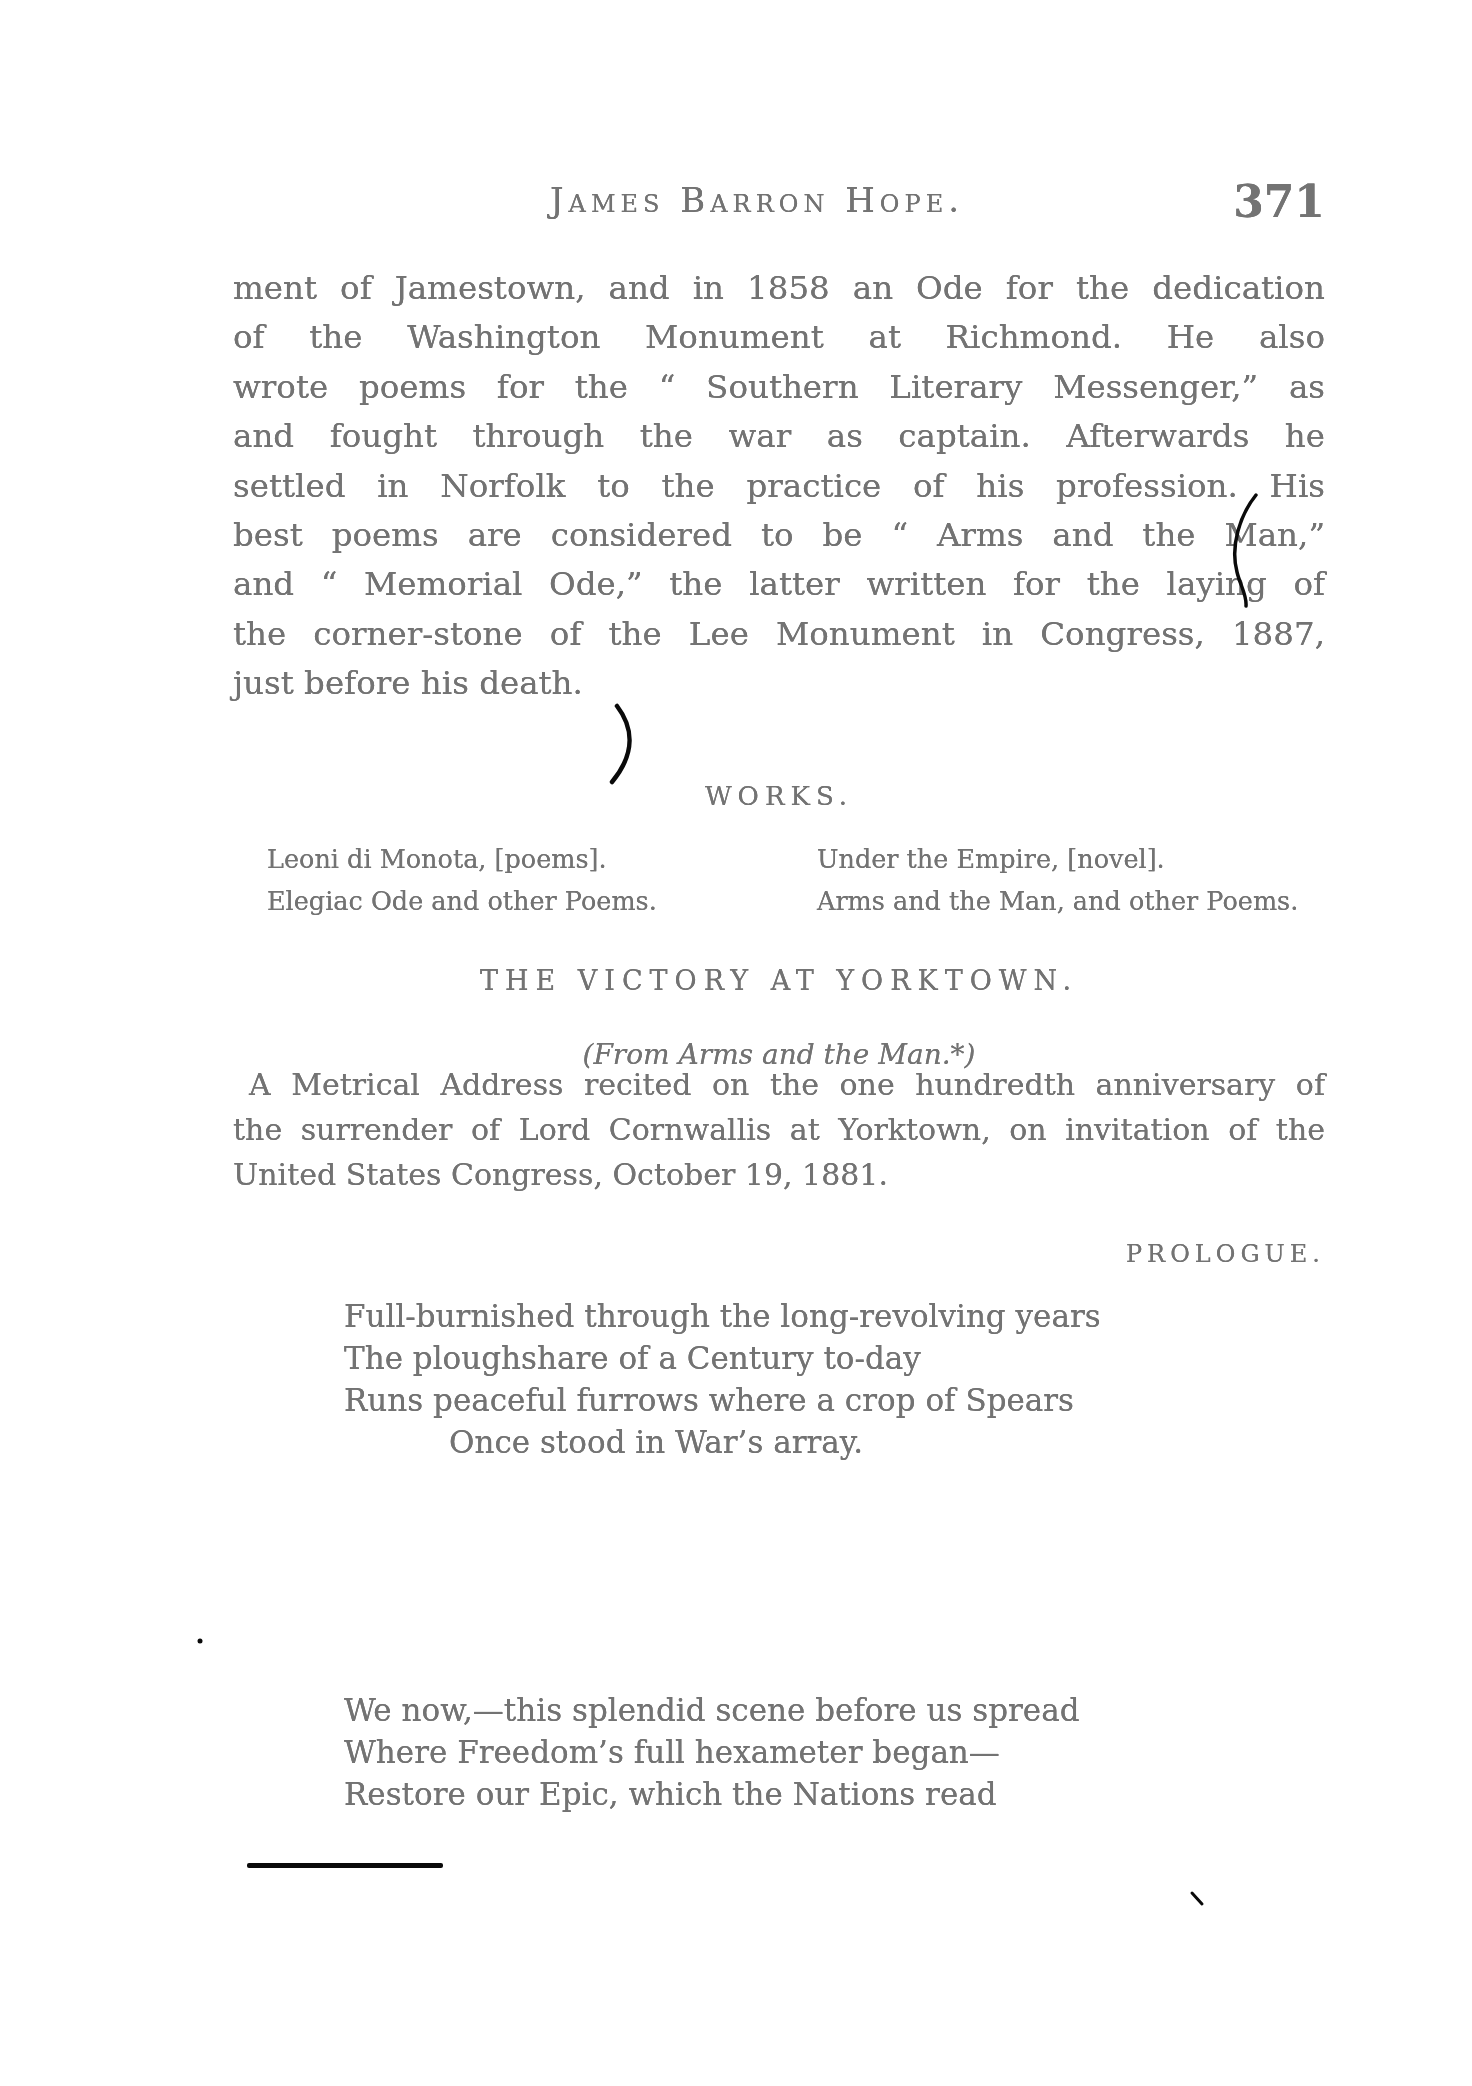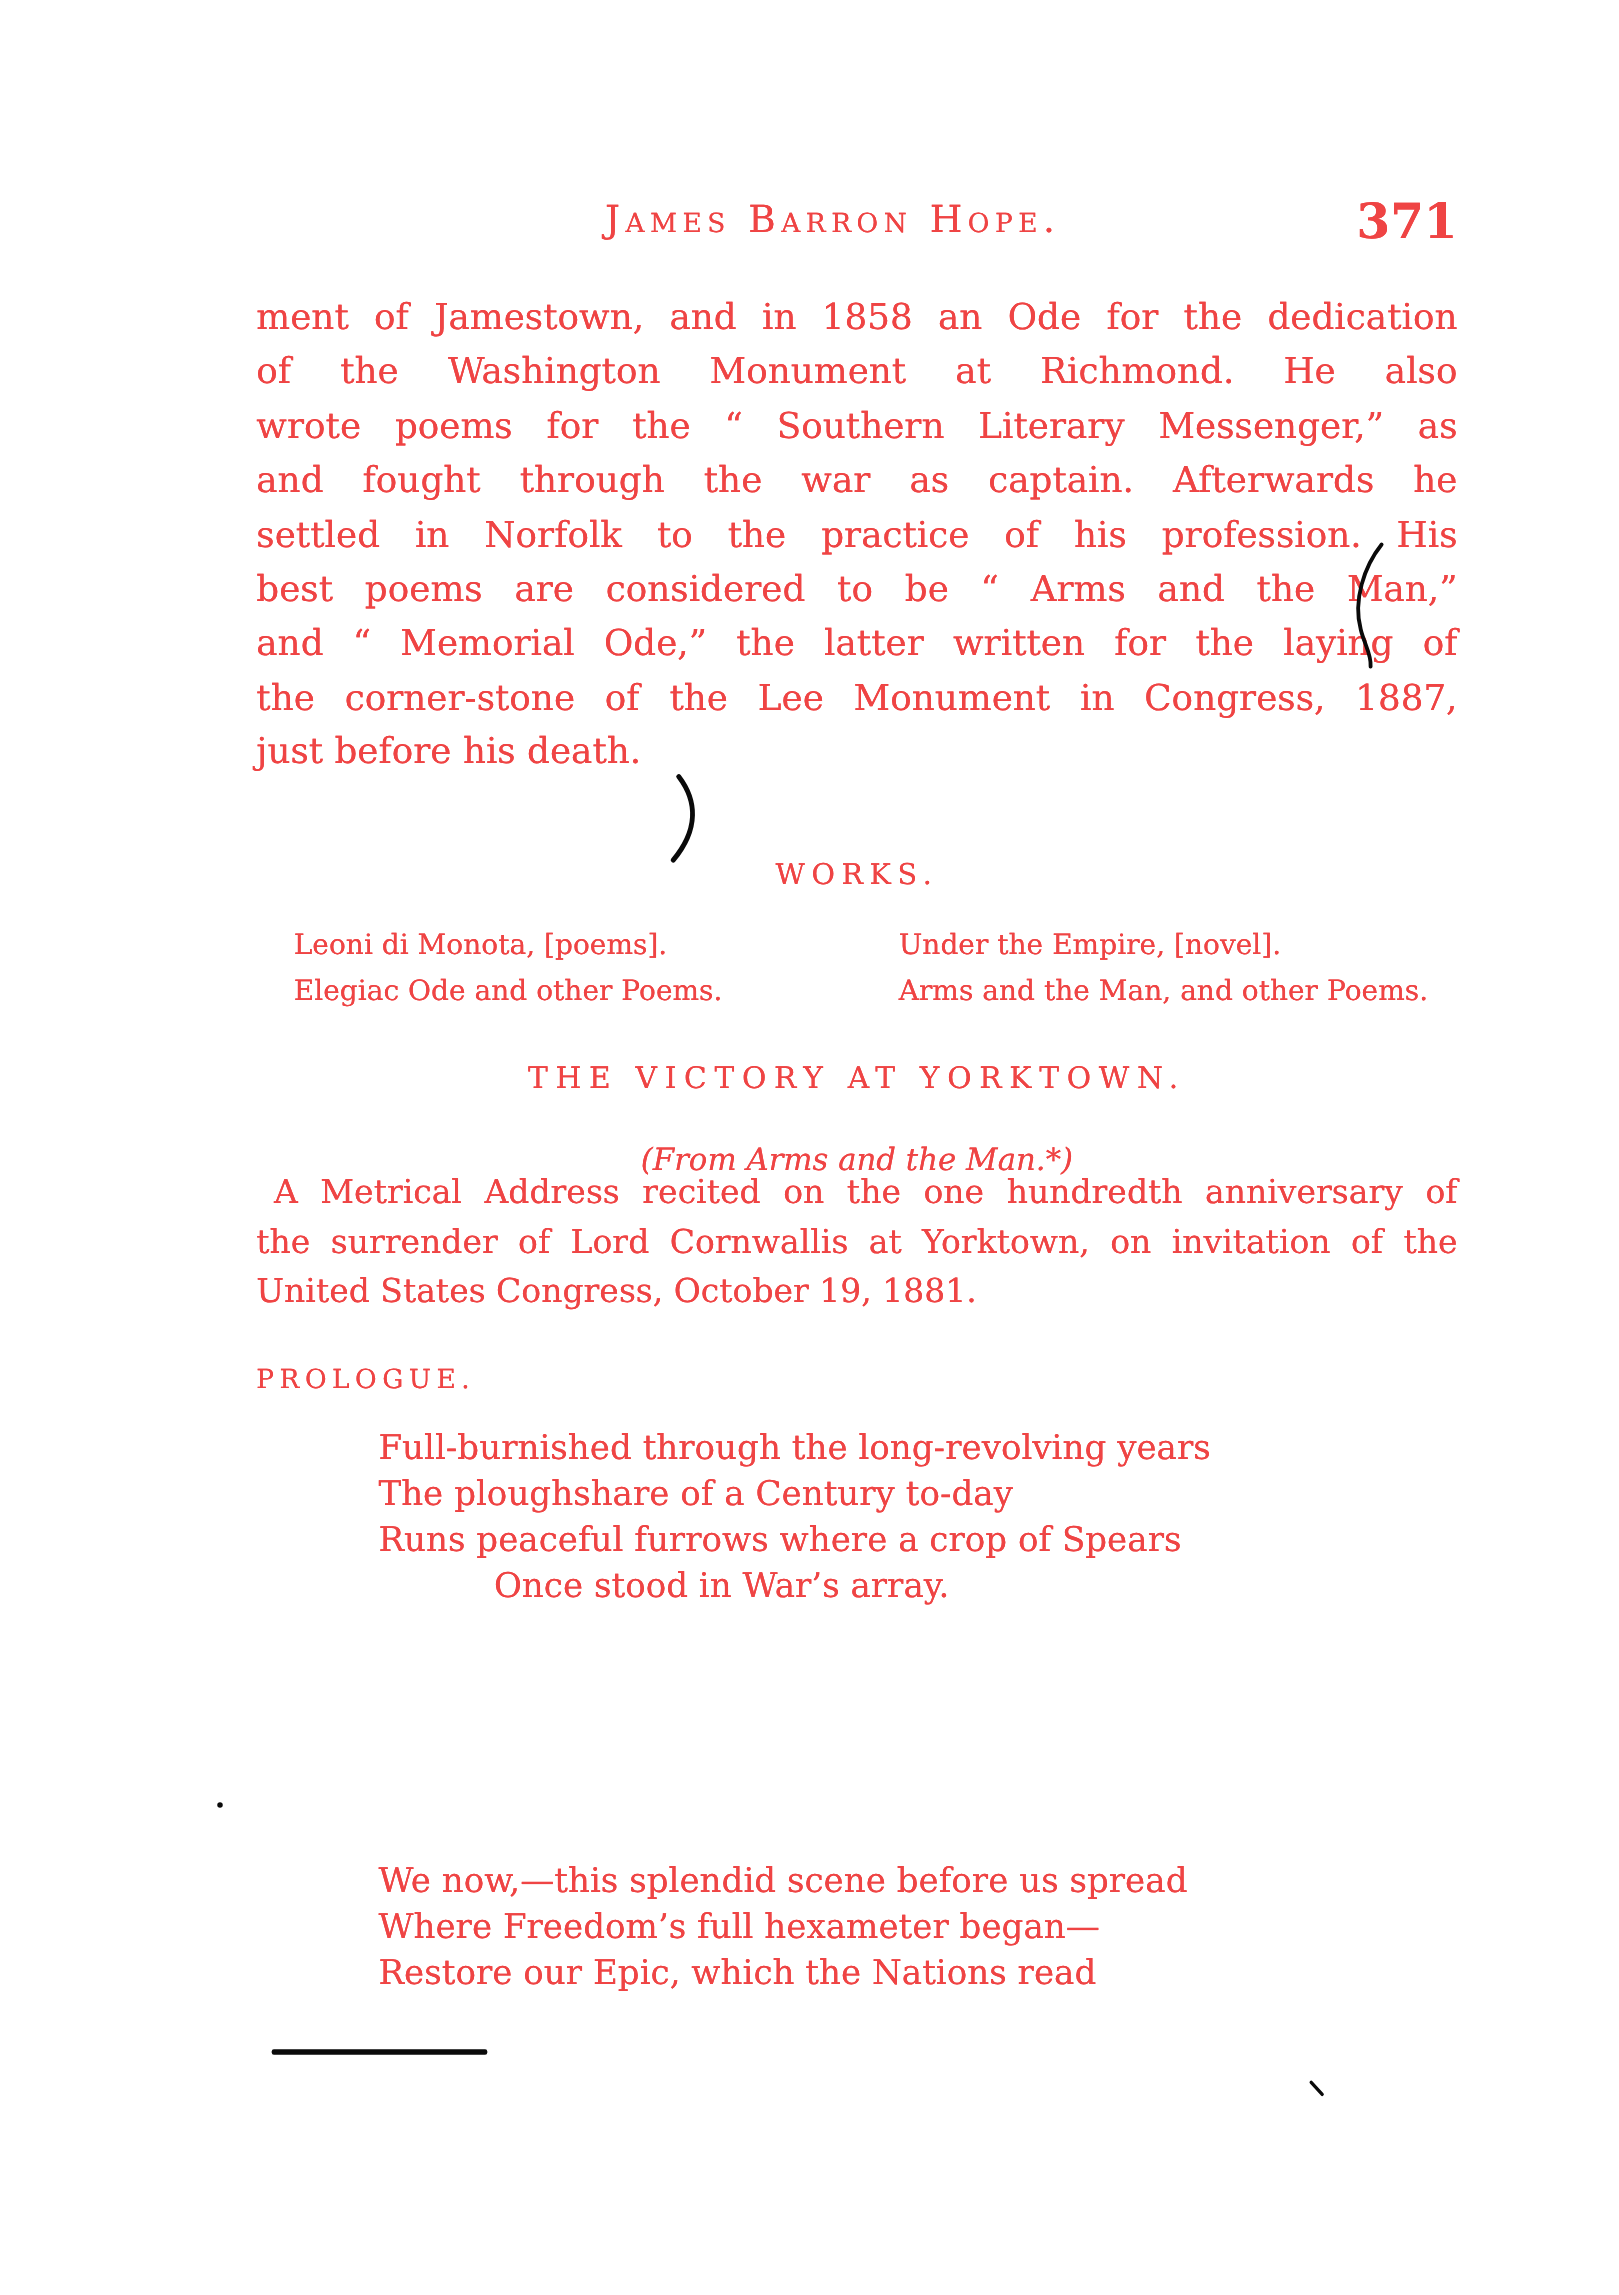--- a/index.html
+++ b/index.html
@@ -1,20 +1,20 @@
 <!DOCTYPE html>
 <html><head>
 <meta charset="utf-8">
 <style>
   html,body{margin:0;padding:0;background:#e8e8e8;}
   .page{
     position:relative;
     width:1472px;height:2086px;
     background:#ffffff;
-    color:#ef4444;
+    color:#737373;
     font-family:"DejaVu Serif","Liberation Serif",serif;
     overflow:hidden;
     margin:0 auto;
   }
   .page *{box-sizing:border-box;}
   
   .running-head{position:absolute;left:233px;top:180px;width:1092px;height:46px;}
   .head-title{
     text-align:center;
     font-variant:small-caps;
@@ -43,21 +43,21 @@
   .works-col.right{left:817px;}
   
   .poem-title{position:absolute;left:233px;top:965px;width:1092px;text-align:center;
     font-size:27px;letter-spacing:7px;text-shadow:0 0 .5px currentColor;}
   .poem-source{position:absolute;left:233px;top:1006px;width:1092px;text-align:center;
     font-size:28px;font-style:italic;text-shadow:0 0 .35px currentColor;margin-top:32px;}
   
   .address{position:absolute;left:233px;top:1062px;width:1092px;
     font-size:30px;line-height:45px;text-shadow:0 0 .5px currentColor;}
   .aline.indent{text-indent:16px;}
-  .prologue{position:absolute;left:233px;top:1240px;width:1092px;text-align:left;
+  .prologue{position:absolute;left:233px;top:1240px;width:1092px;text-align:right;
     font-size:24px;letter-spacing:5px;text-shadow:0 0 .4px currentColor;}
   
   .stanza{position:absolute;left:344px;width:1000px;
     font-size:31px;line-height:42px;text-shadow:0 0 .45px currentColor;}
   .stanza.s1{top:1295px;}
   .stanza.s2{top:1492px;}
   .stanza.s3{top:1689px;}
   .pline.ind{margin-left:105px;}
   
   .footnote-rule{position:absolute;left:247px;top:1863px;width:196px;height:5px;

